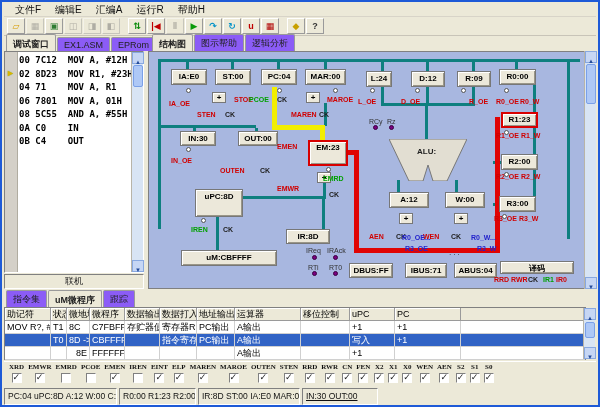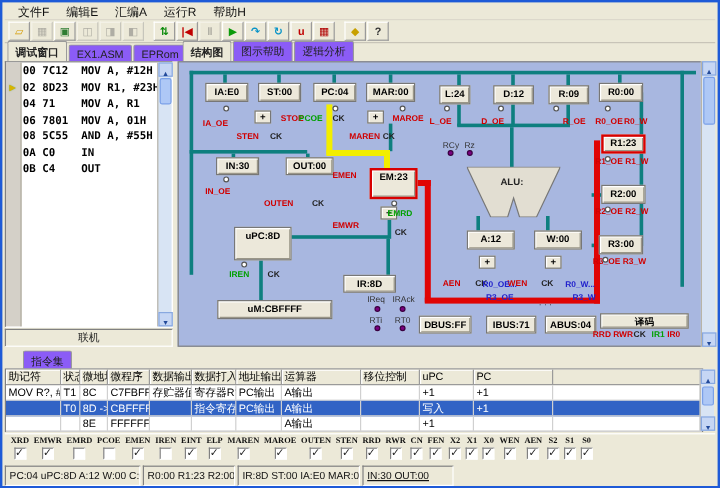--- a/index.html
+++ b/index.html
@@ -258,21 +258,21 @@
       <div class="bubble" style="left: 37px; top: 95px;"></div>
       <div class="bubble" style="left: 52px; top: 166px;"></div>
       <div class="bubble" style="left: 177px; top: 115px;"></div>
     </div>
   <div class="sb-v" style="right:2px;top:49px;height:238px;">
     <div class="sb-btn up"></div>
     <div class="sb-thumb" style="top:13px;height:40px;"></div>
     <div class="sb-btn down"></div>
   </div>
 
-  <div class="tabs" id="bottom-tabs" style="left:4px;top:290px;flex-direction:column;">
+  <div class="tabs" id="bottom-tabs" style="left:4px;top:290px;">
       <div class="tab">指令集</div>
       <div class="tab active">uM微程序</div>
       <div class="tab">跟踪</div>
     </div>
   <div class="btable" id="btable">
       <div class="trow hdr">
         <div class="tcell" style="width: 46px;">助记符</div>
         <div class="tcell" style="width: 16px;">状态</div>
         <div class="tcell" style="width: 23px;">微地址</div>
         <div class="tcell" style="width: 35px;">微程序</div>
@@ -306,21 +306,21 @@
         <div class="tcell" style="width: 37px;">指令寄存器IR</div>
         <div class="tcell" style="width: 38px;">PC输出</div>
         <div class="tcell" style="width: 66px;">A输出</div>
         <div class="tcell" style="width: 49px;"></div>
         <div class="tcell" style="width: 45px;">写入</div>
         <div class="tcell" style="width: 66px;">+1</div>
       </div>
       <div class="trow">
         <div class="tcell" style="width: 46px;"></div>
         <div class="tcell" style="width: 16px;"></div>
-        <div class="tcell" style="width: 23px;">8E</div>
+        <div class="tcell" style="width: 23px; text-align: right;">8E</div>
         <div class="tcell" style="width: 35px;">FFFFFF</div>
         <div class="tcell" style="width: 35px;"></div>
         <div class="tcell" style="width: 37px;"></div>
         <div class="tcell" style="width: 38px;"></div>
         <div class="tcell" style="width: 66px;">A输出</div>
         <div class="tcell" style="width: 49px;"></div>
         <div class="tcell" style="width: 45px;">+1</div>
         <div class="tcell" style="width: 66px;"></div>
       </div>
     </div>

